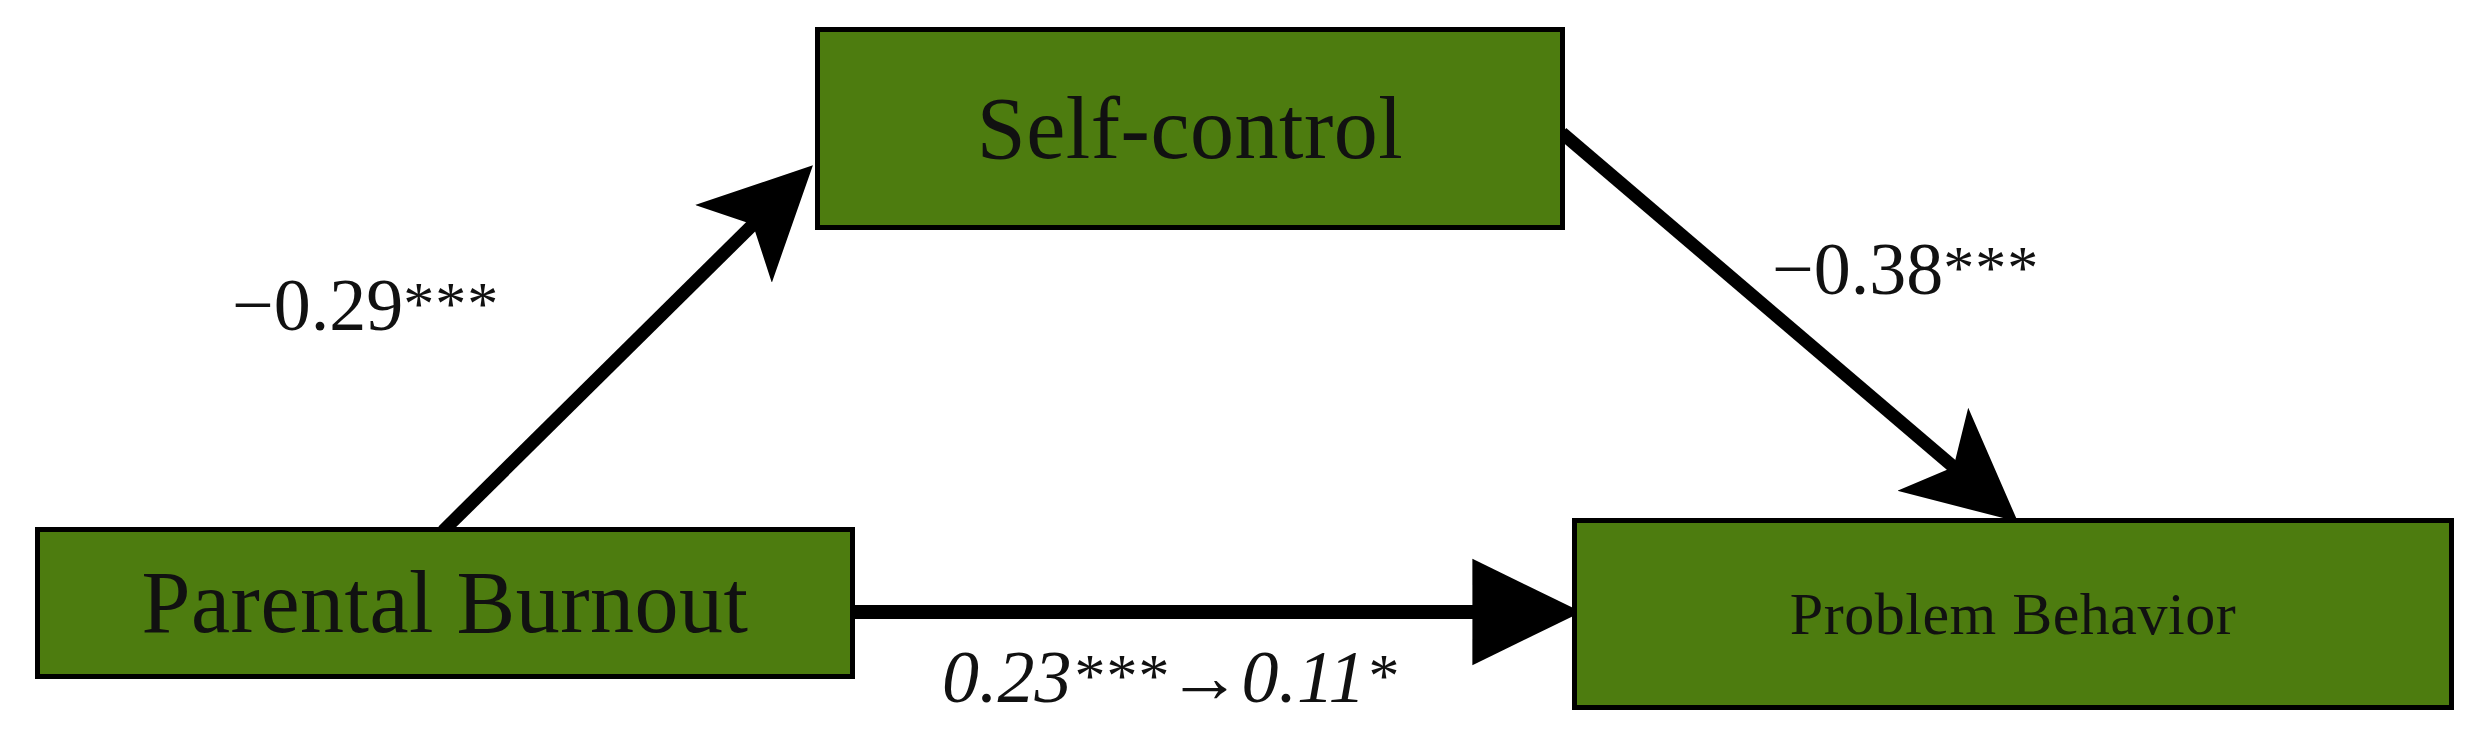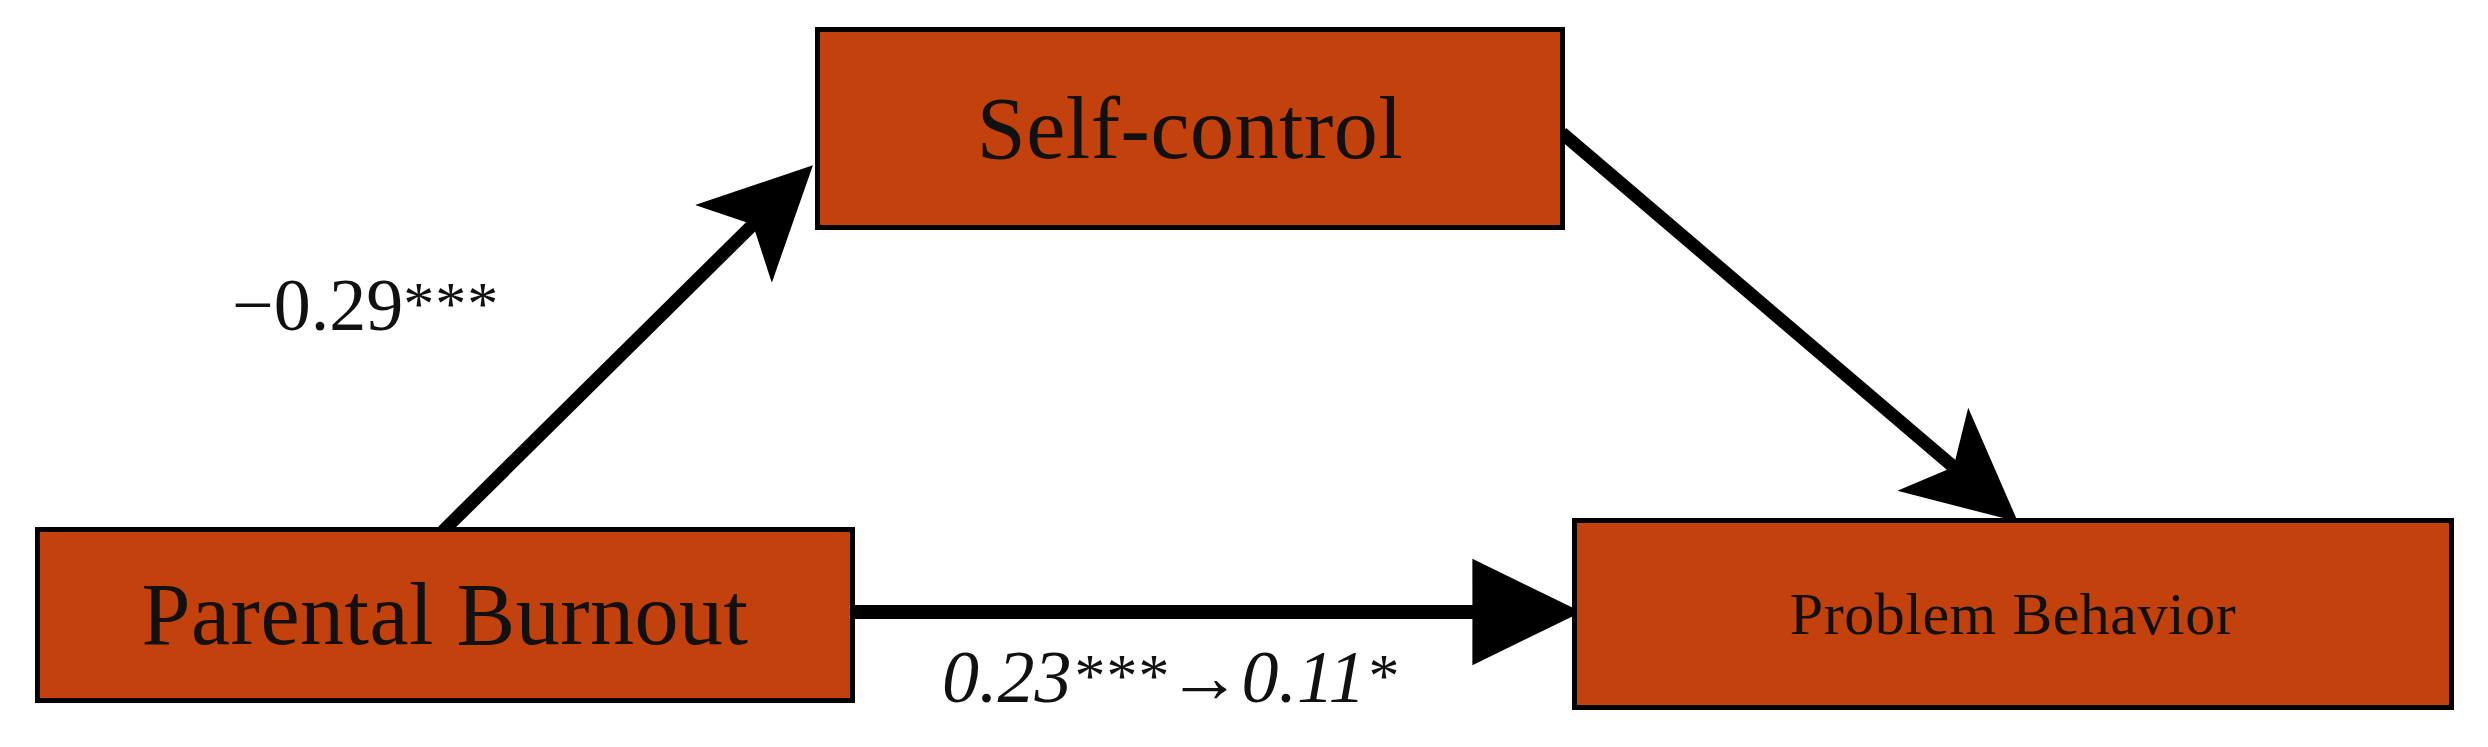--- a/index.html
+++ b/index.html
@@ -23,21 +23,21 @@
     left: 0;
     top: 0;
     width: 2488px;
     height: 747px;
     pointer-events: none;
   }
   .node-box {
     position: absolute;
     box-sizing: border-box;
     border: 5px solid #000000;
-    background: #c2410c;
+    background: #4d7c0f;
     display: flex;
     align-items: center;
     justify-content: center;
   }
   .node-label {
     font-family: "Liberation Serif", "DejaVu Serif", serif;
     color: #111111;
     white-space: nowrap;
     line-height: 1;
   }
@@ -48,21 +48,21 @@
     height: 203px;
   }
   #node-self-control .node-label {
     font-size: 88px;
     letter-spacing: 0.5px;
   }
   #node-parental-burnout {
     left: 35px;
     top: 527px;
     width: 820px;
-    height: 176px;
+    height: 152px;
   }
   #node-parental-burnout .node-label {
     font-size: 88px;
     letter-spacing: 0.5px;
   }
   #node-problem-behavior {
     left: 1572px;
     top: 518px;
     width: 882px;
     height: 192px;
@@ -136,18 +136,21 @@
   </div>
 
   <div class="node-box" id="node-problem-behavior">
     <span class="node-label">Problem Behavior</span>
   </div>
 
   <div class="path-label" id="label-a-path">
     <span>−0.29</span><span class="stars">***</span>
   </div>
 
+  <div class="path-label" id="label-b-path">
+    <span>−0.38</span><span class="stars">***</span>
+  </div>
 
   <div class="path-label" id="label-c-path">
     <span>0.23</span><span class="stars">***</span><span class="arrow-glyph">→</span><span>0.11</span><span class="stars">*</span>
   </div>
 
 </div>
 
 </body></html>

